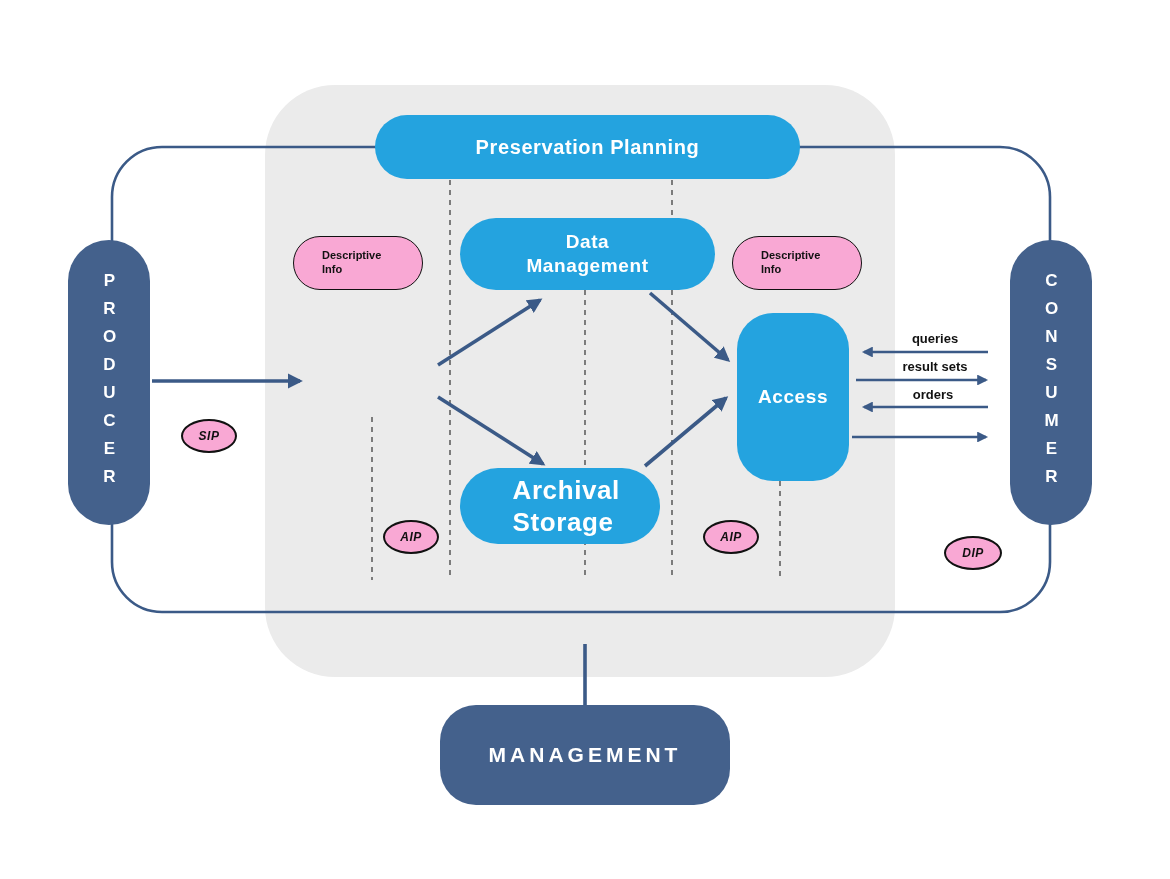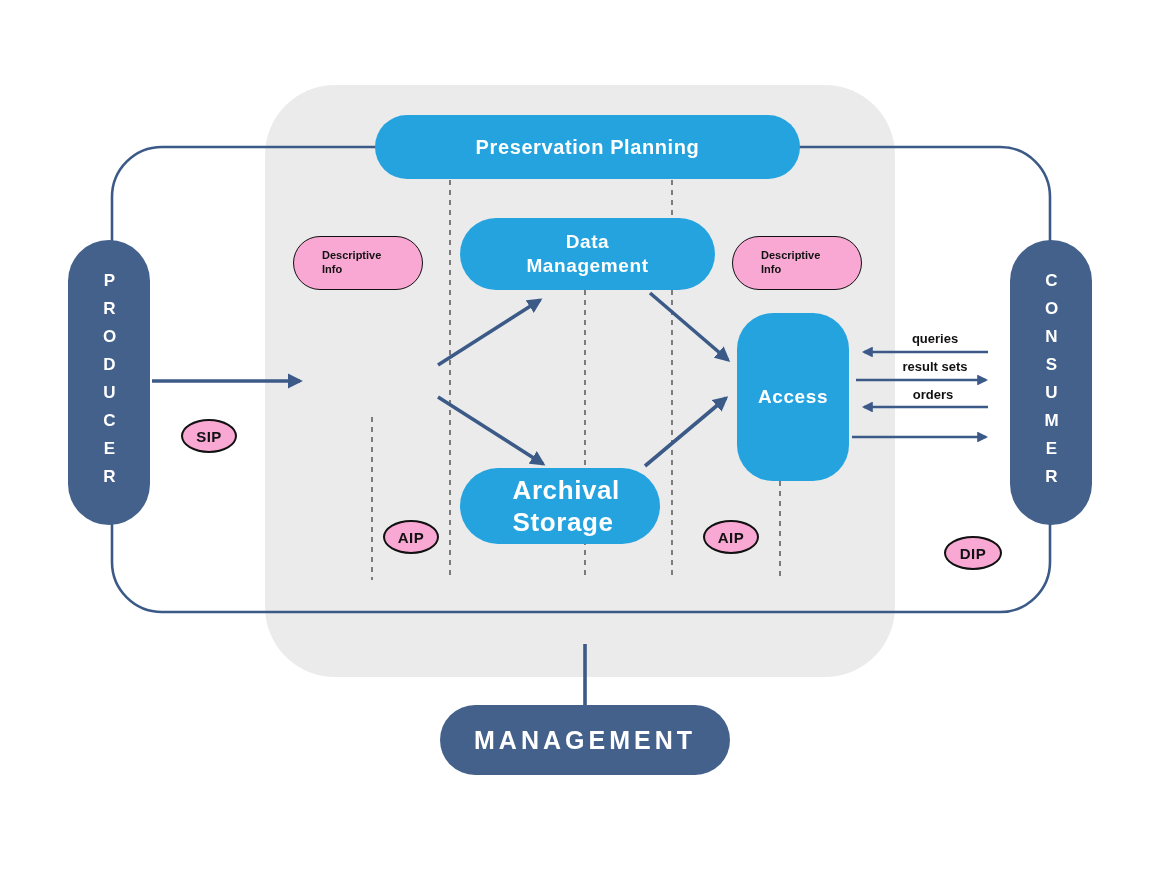--- a/index.html
+++ b/index.html
@@ -49,21 +49,21 @@
     color:#ffffff;
   }
   .pp{left:375px;top:115px;width:425px;height:64px;border-radius:32px;font-size:20px;}
   .dm{left:460px;top:218px;width:255px;height:72px;border-radius:36px;font-size:19px;line-height:1.25;}
   .dm .inner{width:135px;}
   .ingest{left:315px;top:345px;width:125px;height:72px;border-radius:36px;font-size:19px;}
   .as{left:460px;top:468px;width:200px;height:76px;border-radius:38px;font-size:26px;line-height:1.25;}
   .as .inner{width:95px;}
   .access{left:737px;top:313px;width:112px;height:168px;border-radius:36px;font-size:19px;}
   .admin{left:335px;top:580px;width:500px;height:65px;border-radius:32px;font-size:20px;}
-  .mgmt{left:440px;top:705px;width:290px;height:70px;border-radius:36px;font-size:25px;letter-spacing:4px;}
+  .mgmt{left:440px;top:705px;width:290px;height:100px;border-radius:36px;font-size:21px;letter-spacing:4px;}
   .side-pill{
     width:82px;height:285px;border-radius:41px;font-size:17px;
   }
   .producer{left:68px;top:240px;}
   .consumer{left:1010px;top:240px;}
   .vtext{
     writing-mode:vertical-lr;
     text-orientation:upright;
     letter-spacing:9px;
     font-weight:bold;
@@ -76,21 +76,21 @@
     text-align:left;font-weight:bold;
   }
   .desc{
     width:130px;height:54px;border-radius:27px;
     font-size:11px;line-height:1.25;border-width:1.6px;
   }
   .desc .inner{width:72px;}
   .desc-left{left:293px;top:236px;}
   .desc-right{left:732px;top:236px;}
   .pkg{
-    width:56px;height:34px;border-radius:50%;font-size:15px;letter-spacing:0.5px;
+    width:56px;height:34px;border-radius:50%;font-size:12px;letter-spacing:0.5px;font-style:italic;
   }
   .sip{left:181px;top:419px;}
   .aip-left{left:383px;top:520px;}
   .aip-right{left:703px;top:520px;}
   .dip{left:944px;top:536px;width:58px;}
   .flow-label{
     font-size:13px;font-weight:bold;color:var(--ink);
     width:110px;text-align:center;
   }
   .lbl-queries{left:880px;top:331px;}

